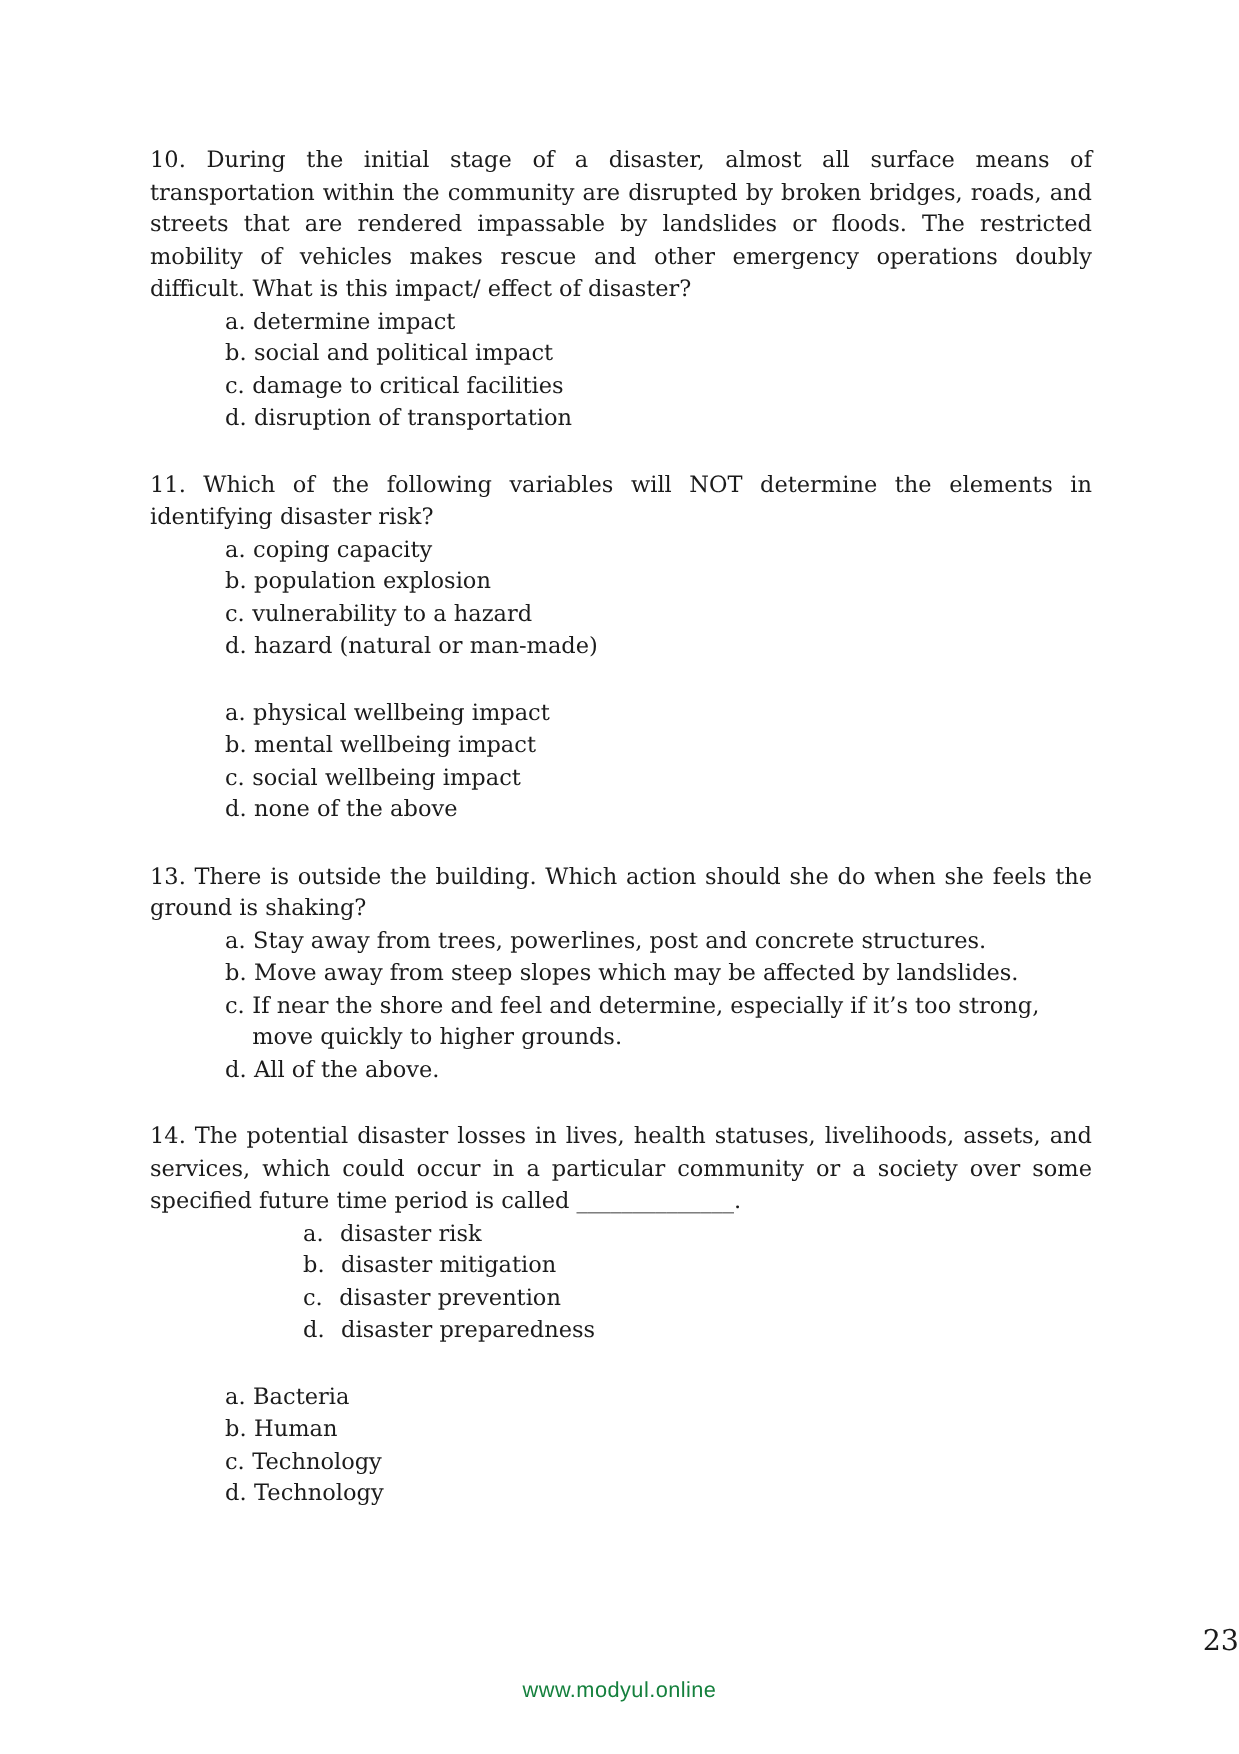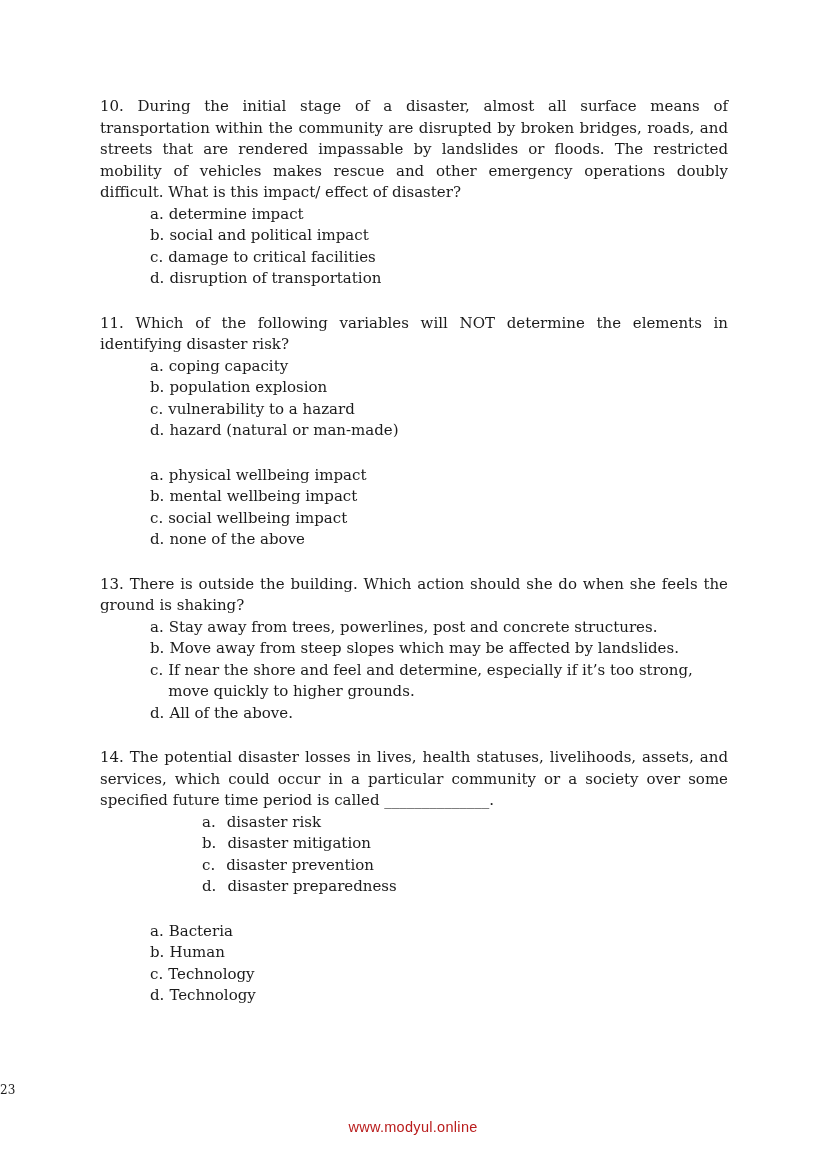--- a/index.html
+++ b/index.html
@@ -50,33 +50,33 @@
     margin-left: 102px;
   }
   .options.wide .opt-letter {
     margin-right: 11px;
   }
   .page-number {
     position: absolute;
     top: 1083px;
     left: 0;
     width: 100%;
-    text-align: left;
-    font-size: 12px;
+    text-align: right;
+    font-size: 19px;
     color: #1b1b1b;
   }
   .watermark {
     position: absolute;
     top: 1119px;
     left: 0;
     width: 100%;
     text-align: center;
     font-family: "Liberation Sans", sans-serif;
     font-size: 14.5px;
-    color: #b91c1c;
+    color: #15803d;
     letter-spacing: 0.3px;
   }
 </style>
 </head>
 <body>
 
 <div class="content">
 
   <div class="question">
     <p class="q-text"><span class="q-num">10.</span> <span>During the initial stage of a disaster, almost all surface means of transportation within the community are disrupted by broken bridges, roads, and streets that are rendered impassable by landslides or floods. The restricted mobility of vehicles makes rescue and other emergency operations doubly difficult. What is this impact/ effect of disaster?</span></p>

